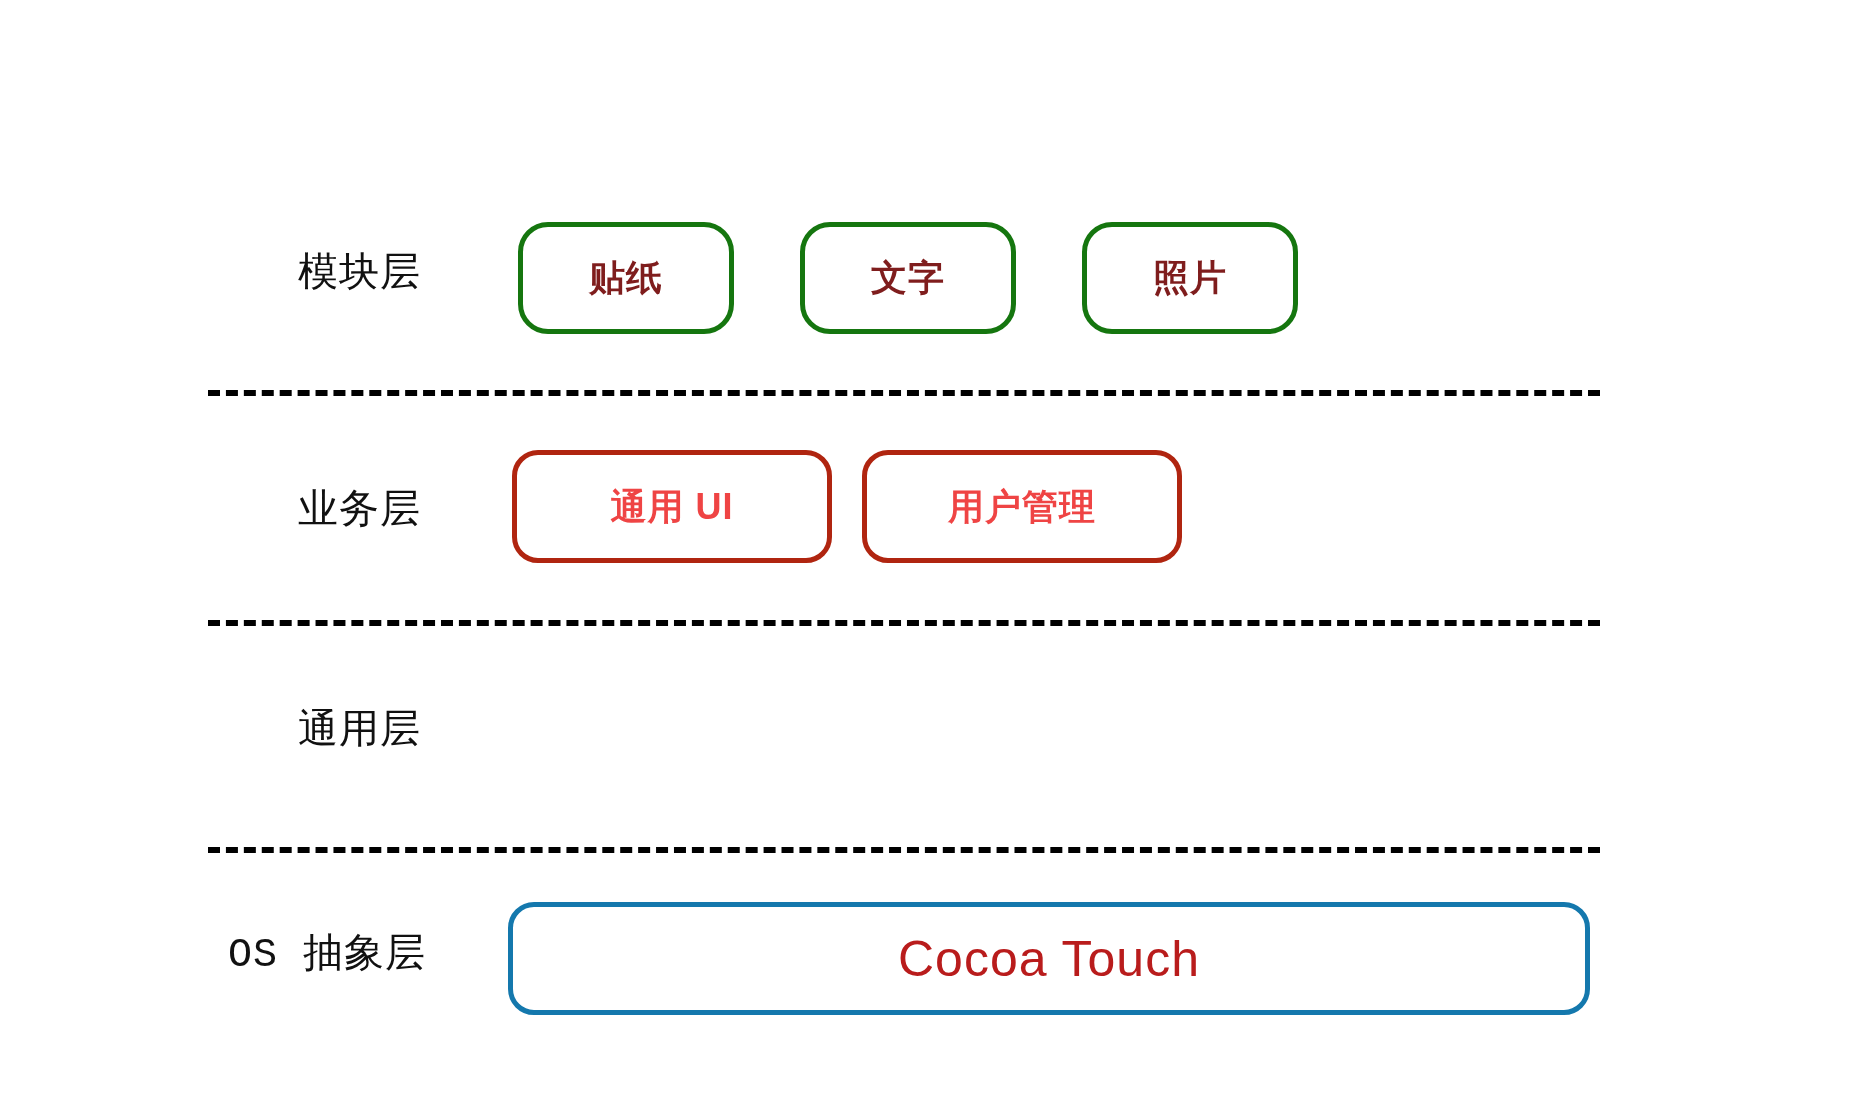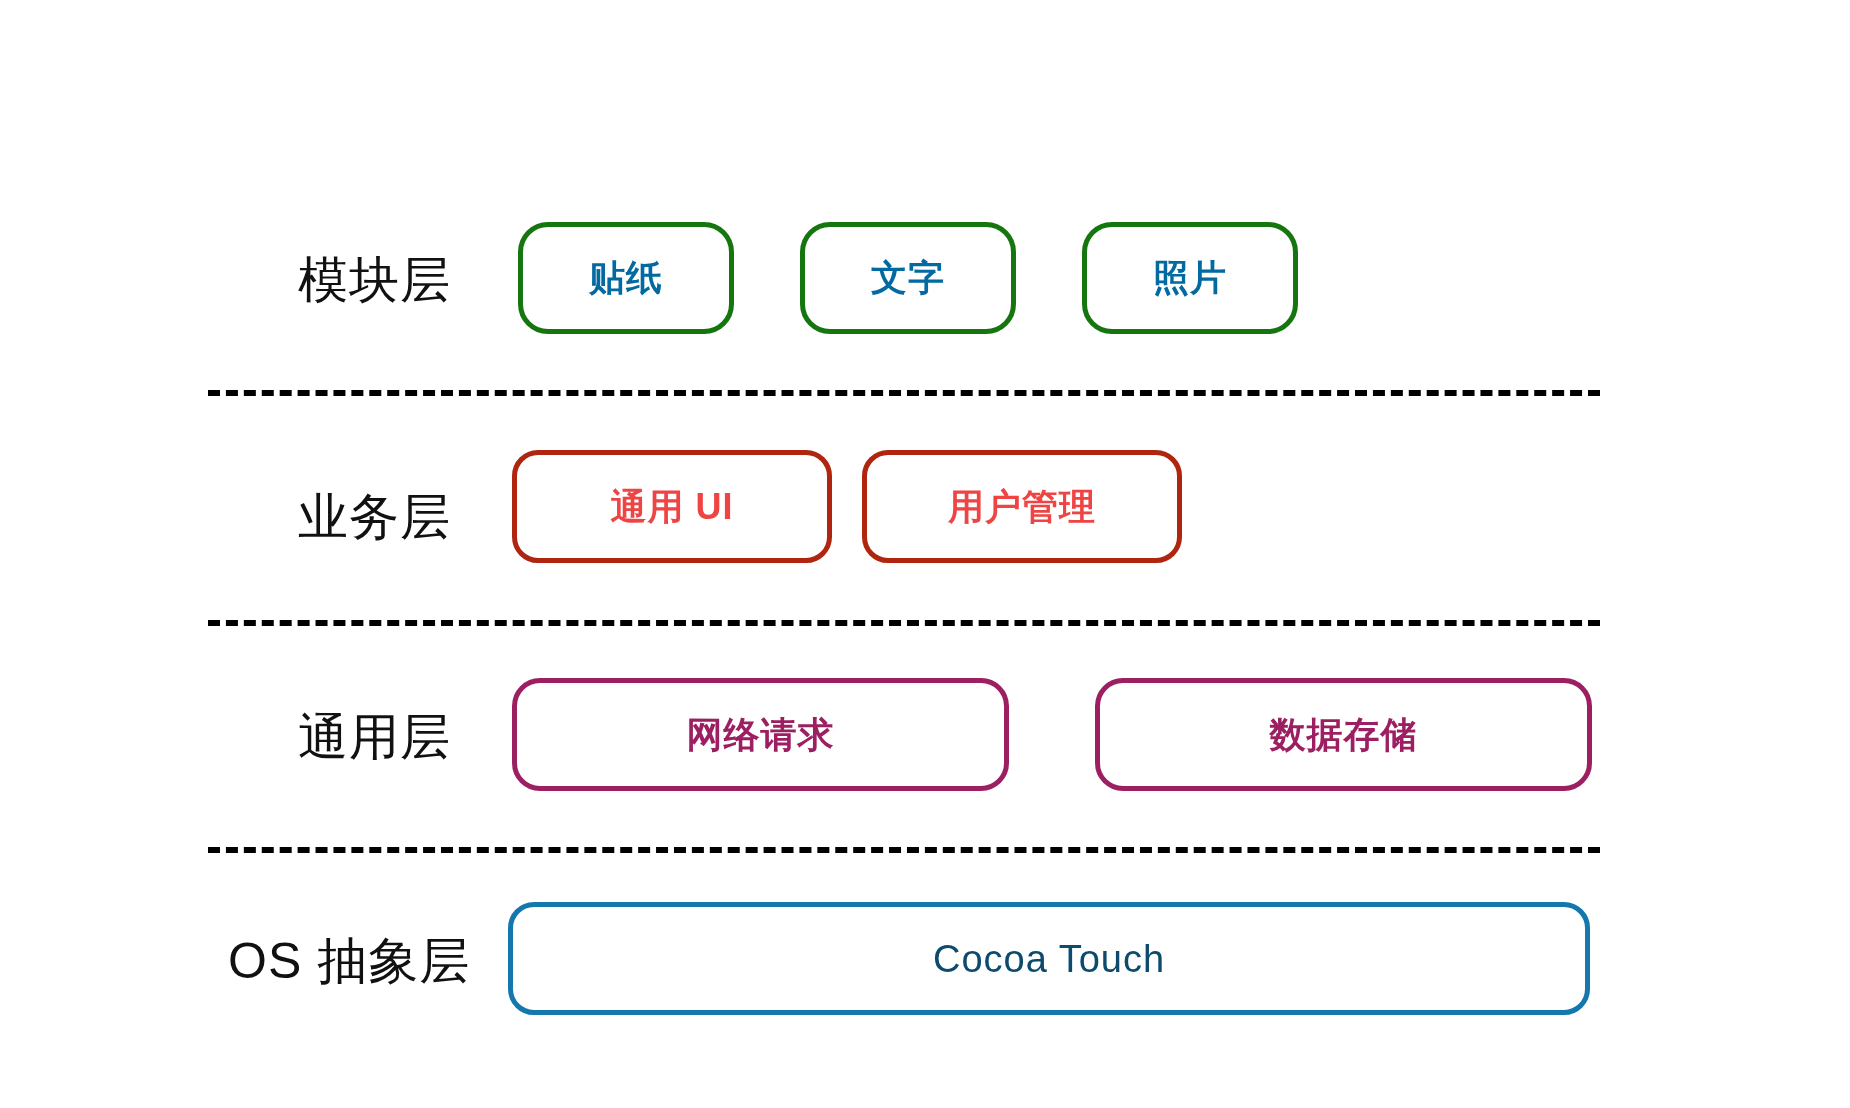--- a/index.html
+++ b/index.html
@@ -27,25 +27,26 @@
     width: 1850px;
     display: flex;
     flex-direction: row;
     align-items: center;
   }
 
   .layer-label {
     position: absolute;
     text-align: left;
     color: #111111;
-    font-size: 50px;
+    font-size: 40px;
     font-weight: 400;
     letter-spacing: 1px;
     white-space: nowrap;
     line-height: 1;
+    font-family: Liberation Mono, monospace;
   }
 
   .boxes {
     position: absolute;
     display: flex;
     flex-direction: row;
   }
 
   .node-box {
     box-sizing: border-box;
@@ -59,21 +60,21 @@
     font-size: 36px;
     font-weight: 700;
     letter-spacing: 1px;
     line-height: 1;
     white-space: nowrap;
   }
 
   
   .row-module .node-box {
     border-color: #15760f;
-    color: #0369a1;
+    color: #7f1d1d;
     width: 216px;
     height: 112px;
     border-radius: 30px;
     align-items: center;
   }
   .row-module .node-box + .node-box { margin-left: 66px; }
 
   
   .row-business .node-box {
     border-color: #b02510;
@@ -90,26 +91,26 @@
     color: #9c1f62;
     width: 497px;
     height: 113px;
     border-radius: 28px;
   }
   .row-common .node-box + .node-box { margin-left: 86px; }
 
   
   .row-os .node-box {
     border-color: #1478ad;
-    color: #0c4a6e;
+    color: #b91c1c;
     width: 1082px;
     height: 113px;
     border-radius: 26px;
     font-weight: 500;
-    font-size: 38px;
+    font-size: 50px;
   }
 
   
   .divider {
     position: absolute;
     height: 0;
     border-top: 6px dashed #000000;
     left: 208px;
     width: 1392px;
   }
@@ -145,28 +146,20 @@
       <div class="node-box">
         <span>用户管理</span>
       </div>
     </div>
   </div>
 
   <div class="divider" style="top:620px;"></div>
 
   <div class="layer-row row-common" style="top:678px;height:113px;">
     <div class="layer-label" style="left:298px;top:34px;">通用层</div>
-    <div class="boxes" style="left:512px;top:0;">
-      <div class="node-box">
-        <span>网络请求</span>
-      </div>
-      <div class="node-box">
-        <span>数据存储</span>
-      </div>
-    </div>
   </div>
 
   <div class="divider" style="top:847px;"></div>
 
   <div class="layer-row row-os" style="top:902px;height:113px;">
     <div class="layer-label" style="left:228px;top:34px;">OS 抽象层</div>
     <div class="boxes" style="left:508px;top:0;">
       <div class="node-box">
         <span>Cocoa Touch</span>
       </div>

